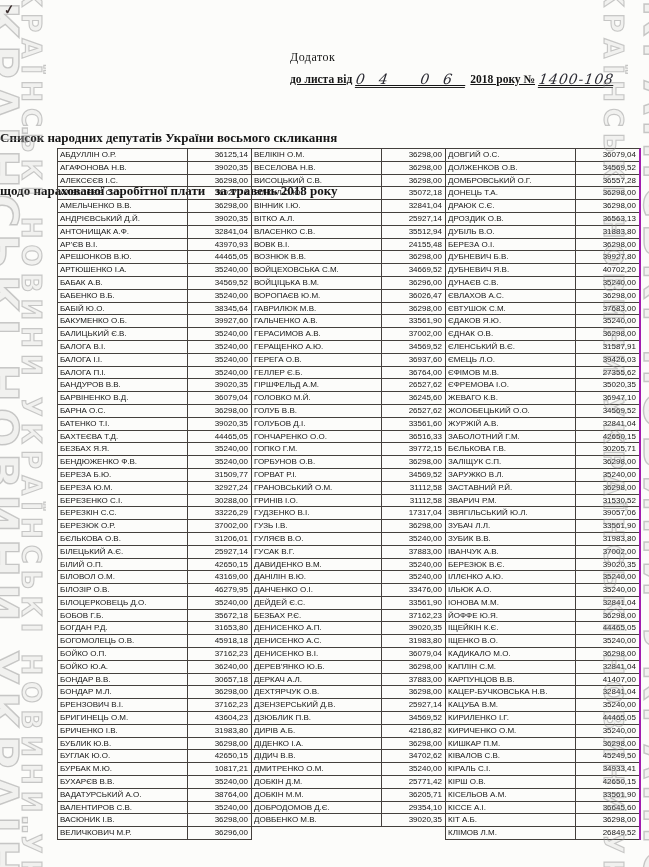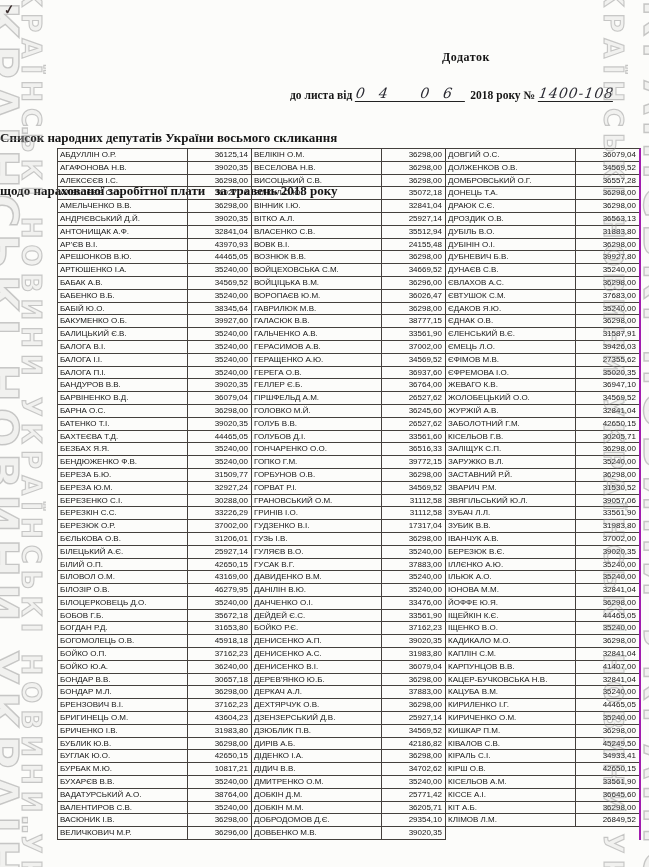--- a/index.html
+++ b/index.html
@@ -42,32 +42,33 @@
     font-size:13px;font-weight:700;color:#3c2f2f;
     transform:rotate(-8deg);
     z-index:7;
   }
   
   .header{
     position:absolute;left:290px;top:50px;width:352px;
     z-index:4;
   }
   .appendix{
-    text-align:center;
-    font-weight:700;
+    text-align:left;
+    font-weight:400;
     font-size:12px;
     letter-spacing:0.5px;
   }
   .letter-line{
-    margin-top:20px;
+    margin-top:6px;
     display:flex;
-    align-items:flex-end;
+    align-items:center;
     font-size:11.5px;
     font-weight:700;
     white-space:nowrap;
+    text-decoration:underline;
   }
   .handwritten{
     font-family:"DejaVu Serif", serif;
     font-style:italic;
     font-weight:400;
     font-size:14px;
     color:#2b2b33;
     transform:skewX(-8deg);
     display:inline-block;
   }
@@ -427,24 +428,20 @@
         </div>
         <div class="trow">
           <div class="tname">ВОРОПАЄВ Ю.М.</div>
           <div class="tamount">36026,47</div>
         </div>
         <div class="trow">
           <div class="tname">ГАВРИЛЮК М.В.</div>
           <div class="tamount">36298,00</div>
         </div>
         <div class="trow">
-          <div class="tname">ГАЛАСЮК В.В.</div>
-          <div class="tamount">38777,15</div>
-        </div>
-        <div class="trow">
           <div class="tname">ГАЛЬЧЕНКО А.В.</div>
           <div class="tamount">33561,90</div>
         </div>
         <div class="trow">
           <div class="tname">ГЕРАСИМОВ А.В.</div>
           <div class="tamount">37002,00</div>
         </div>
         <div class="trow">
           <div class="tname">ГЕРАЩЕНКО А.Ю.</div>
           <div class="tamount">34569,52</div>
@@ -523,21 +520,21 @@
         </div>
         <div class="trow">
           <div class="tname">ДАНЧЕНКО О.І.</div>
           <div class="tamount">33476,00</div>
         </div>
         <div class="trow">
           <div class="tname">ДЕЙДЕЙ Є.С.</div>
           <div class="tamount">33561,90</div>
         </div>
         <div class="trow">
-          <div class="tname">БОЙКО Р.Є.</div>
+          <div class="tname">БЕЗБАХ Р.Є.</div>
           <div class="tamount">37162,23</div>
         </div>
         <div class="trow">
           <div class="tname">ДЕНИСЕНКО А.П.</div>
           <div class="tamount">39020,35</div>
         </div>
         <div class="trow">
           <div class="tname">ДЕНИСЕНКО А.С.</div>
           <div class="tamount">31983,80</div>
         </div>
@@ -621,28 +618,32 @@
         </div>
         <div class="trow">
           <div class="tname">ДРОЗДИК О.В.</div>
           <div class="tamount">36563,13</div>
         </div>
         <div class="trow">
           <div class="tname">ДУБІЛЬ В.О.</div>
           <div class="tamount">31883,80</div>
         </div>
         <div class="trow">
-          <div class="tname">ДУБІНІН О.І.</div>
+          <div class="tname">БЕРЕЗА О.І.</div>
           <div class="tamount">36298,00</div>
         </div>
         <div class="trow">
           <div class="tname">ДУБНЕВИЧ Б.В.</div>
           <div class="tamount">39927,80</div>
         </div>
         <div class="trow">
+          <div class="tname">ДУБНЕВИЧ Я.В.</div>
+          <div class="tamount">40702,20</div>
+        </div>
+        <div class="trow">
           <div class="tname">ДУНАЄВ С.В.</div>
           <div class="tamount">35240,00</div>
         </div>
         <div class="trow">
           <div class="tname">ЄВЛАХОВ А.С.</div>
           <div class="tamount">36298,00</div>
         </div>
         <div class="trow">
           <div class="tname">ЄВТУШОК С.М.</div>
           <div class="tamount">37683,00</div>
@@ -681,21 +682,21 @@
         </div>
         <div class="trow">
           <div class="tname">ЖУРЖІЙ А.В.</div>
           <div class="tamount">32841,04</div>
         </div>
         <div class="trow">
           <div class="tname">ЗАБОЛОТНИЙ Г.М.</div>
           <div class="tamount">42650,15</div>
         </div>
         <div class="trow">
-          <div class="tname">КІСЕЛЬОВ Г.В.</div>
+          <div class="tname">БЄЛЬКОВА Г.В.</div>
           <div class="tamount">30205,71</div>
         </div>
         <div class="trow">
           <div class="tname">ЗАЛІЩУК С.П.</div>
           <div class="tamount">36298,00</div>
         </div>
         <div class="trow">
           <div class="tname">ЗАРУЖКО В.Л.</div>
           <div class="tamount">35240,00</div>
         </div>

